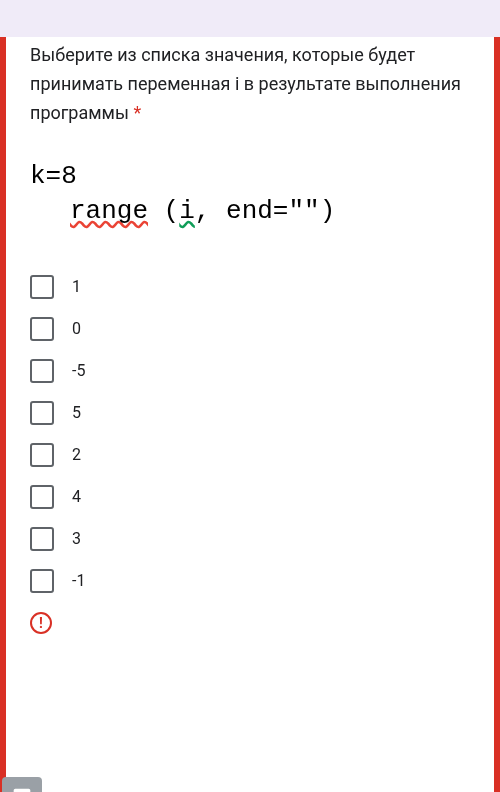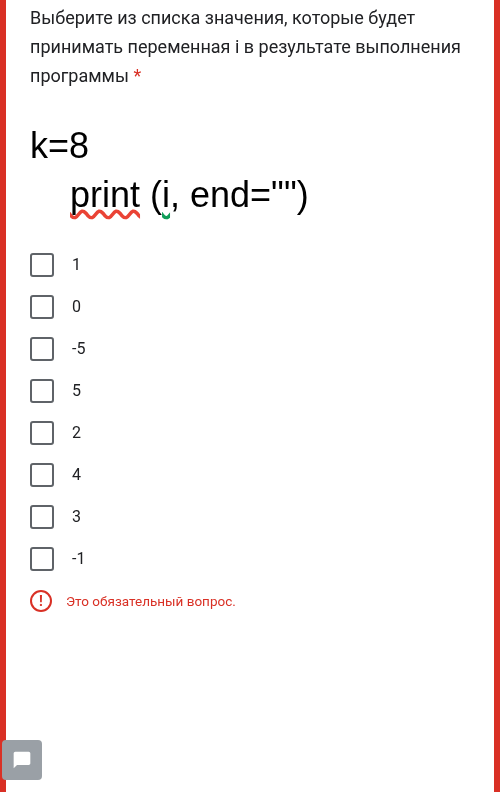--- a/index.html
+++ b/index.html
@@ -21,31 +21,32 @@
       height: 100%;
       padding: 0 24px;
       position: relative;
     }
     .question-text {
       font-size: 18px;
       color: #202124;
       line-height: 1.6;
       padding-top: 4px;
       padding-bottom: 4px;
+      margin-top: 37px;
     }
     .required-star {
       color: #d93025;
     }
     .code-block {
-      font-family: Liberation Sans, sans-serif;
-      font-size: 36px;
+      font-family: Liberation Mono, monospace;
+      font-size: 26px;
       color: #000;
       line-height: 1.35;
       margin-top: 28px;
-      margin-bottom: 24px;
+      margin-bottom: 36px;
     }
     .code-indent {
       padding-left: 40px;
     }
     .squiggly-green {
       text-decoration: underline wavy #0f9d58;
       text-decoration-skip-ink: none;
     }
     .squiggly-red {
       text-decoration: underline wavy #ea4335;
@@ -116,21 +117,21 @@
 <div class="card">
 
   <div class="question-text">
     <span>Выберите из списка значения, которые будет принимать переменная i в результате выполнения программы</span>
     <span class="required-star">*</span>
   </div>
 
   <div class="code-block">
     <div>k=8</div>
     <div class="code-indent">
-      <span class="squiggly-red">print</span><span> (</span><span class="squiggly-green">i</span><span>, end="")</span>
+      <span class="squiggly-red">range</span><span> (</span><span class="squiggly-green">i</span><span>, end="")</span>
     </div>
   </div>
 
   <div class="options">
     <div class="option-row">
       <div class="checkbox"></div>
       <div class="option-label">1</div>
     </div>
     <div class="option-row">
       <div class="checkbox"></div>
@@ -159,21 +160,20 @@
     <div class="option-row">
       <div class="checkbox"></div>
       <div class="option-label">-1</div>
     </div>
   </div>
 
   <div class="error-row">
     <div class="error-icon">
       <span>!</span>
     </div>
-    <div>Это обязательный вопрос.</div>
   </div>
 
   <div class="chat-fab">
     <svg width="20" height="20" viewBox="0 0 24 24">
       <path d="M20 2H4c-1.1 0-2 .9-2 2v18l4-4h14c1.1 0 2-.9 2-2V4c0-1.1-.9-2-2-2z"></path>
     </svg>
   </div>
 
 </div>
 

